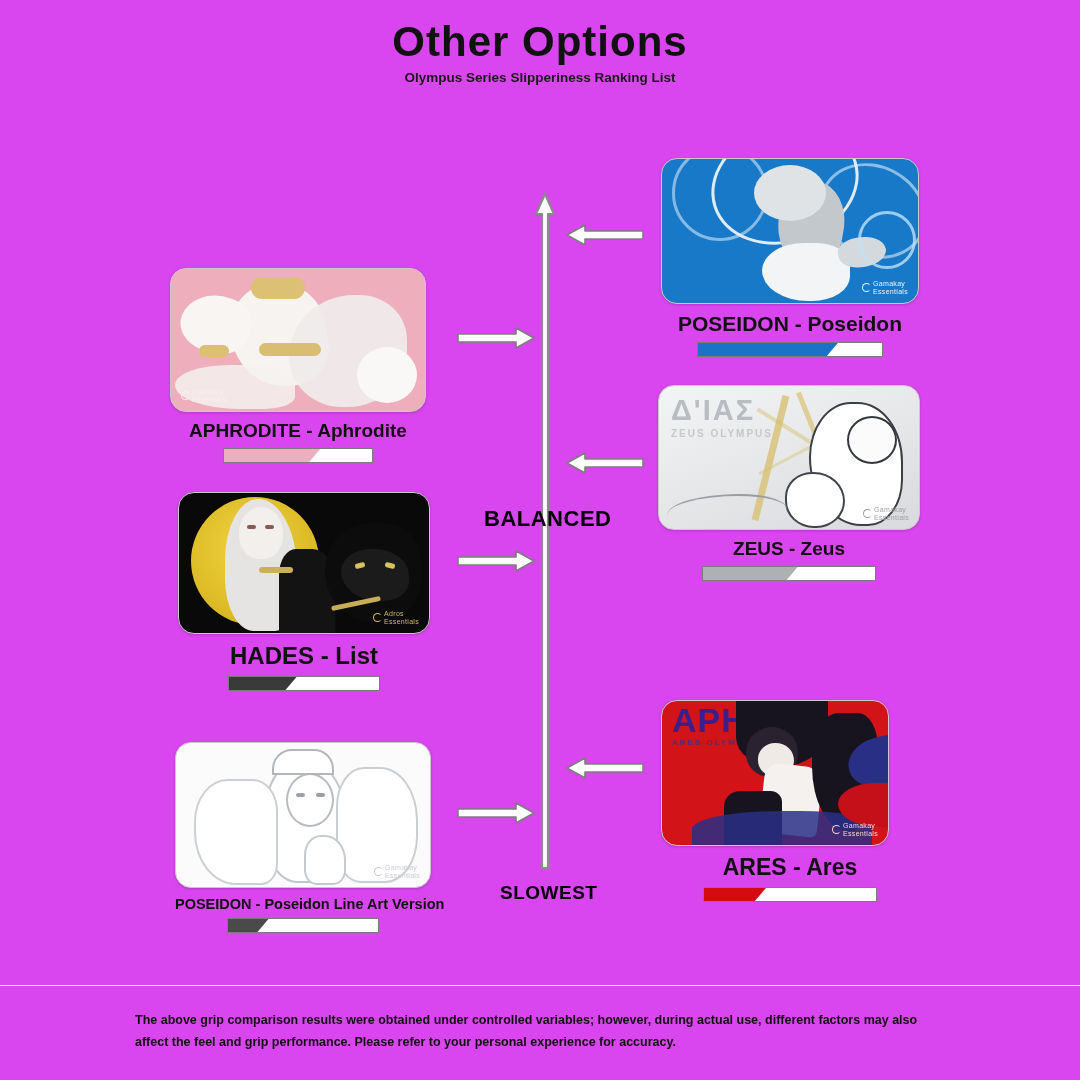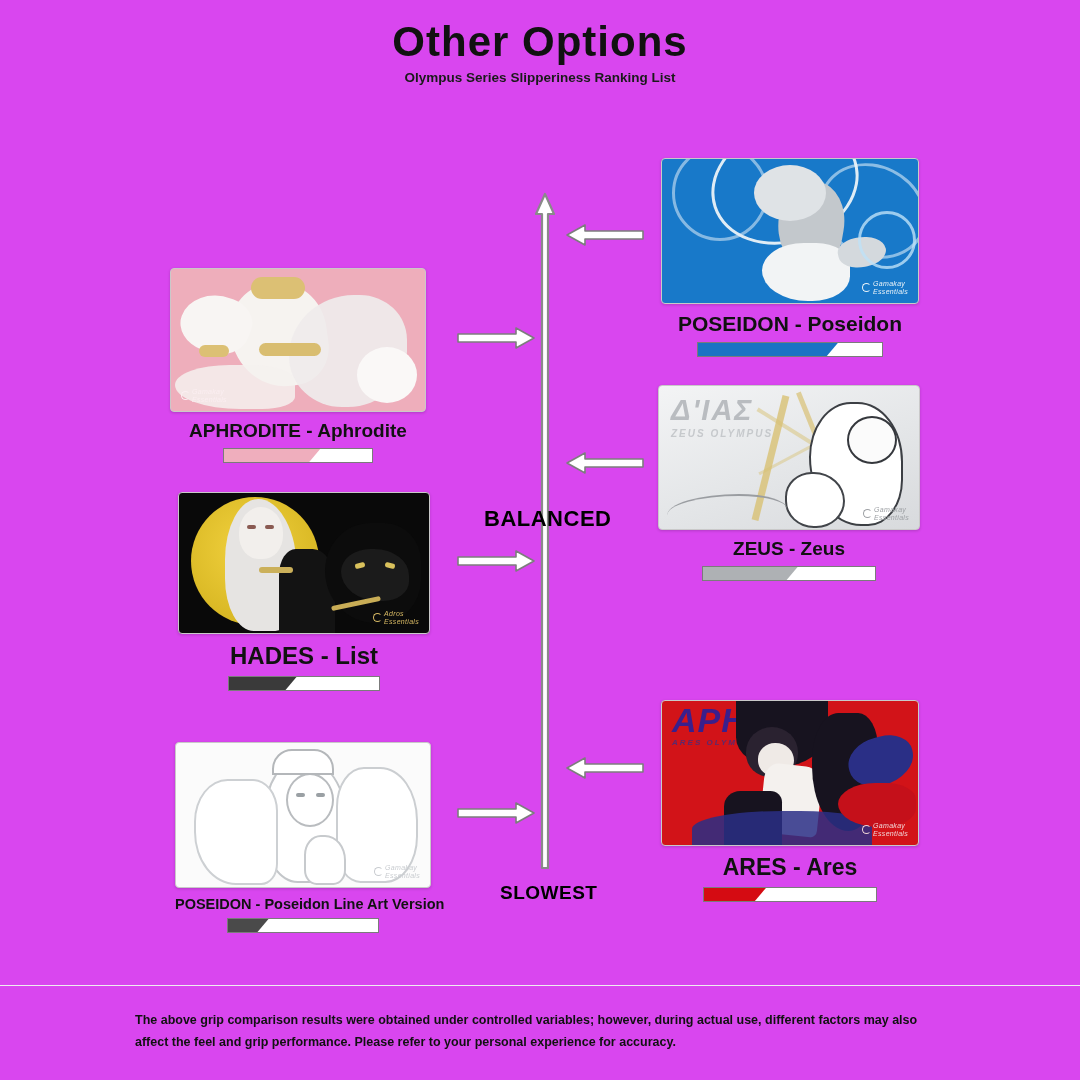--- a/index.html
+++ b/index.html
@@ -36,24 +36,23 @@
   .lab-slowest  { left: 500px; top: 882px; font-size: 19px; letter-spacing:.5px; }
 
   
   .conn { position: absolute; }
   .conn svg { display: block; }
 
   
   .card { position: absolute; }
   .pad {
     position: relative; overflow: hidden;
-    border-radius: 4px;
+    border-radius: 16px;
     border: 1px solid #c9c9c9;
     box-shadow: 0 1px 3px rgba(0,0,0,.18);
-    font-style: italic;
   }
   .pad-label {
     text-align: center; font-weight: 700; color: #111;
     margin-top: 8px; white-space: nowrap;
   }
 
   
   .meter {
     position: relative; height: 15px; margin: 6px auto 0;
     border: 1px solid #7b7b7b; background: #ffffff;
@@ -254,21 +253,21 @@
         <span><span>Adros</span><br><span>Essentials</span></span>
       </div>
     </div>
     <div class="pad-label" style="font-size:24px;">HADES - List</div>
     <div class="meter" style="width:152px;">
       <div class="fill" style="width: 45%; background: rgb(58, 58, 58);"></div>
     </div>
   </div>
 
   <div class="card" style="left:661px; top:700px; width:258px;">
-    <div class="pad art-ares" style="width:258px; height:146px;">
+    <div class="pad art-ares" style="width:228px; height:146px;">
       <div class="aph">
         <span>APH</span>
         <small>ARES  OLYMPUS</small>
       </div>
       <div class="dark" style="left:74px; top:0px; width:92px; height:66px; border-radius:0 0 55% 45%;"></div>
       <div class="dark" style="left:84px; top:26px; width:52px; height:50px; border-radius:50% 50% 46% 46%; background:#2a2230;"></div>
       <div style="position:absolute; left:96px; top:42px; width:36px; height:34px; background:#efeae6; border-radius:48% 52% 50% 50%;"></div>
       <div style="position:absolute; left:100px; top:64px; width:58px; height:70px; background:#f4f1ee; border-radius:24% 30% 10% 14%; transform:rotate(6deg);"></div>
       <div class="dark" style="left:62px; top:90px; width:58px; height:56px; border-radius:28% 20% 0 0;"></div>
       <div class="dark" style="left:150px; top:12px; width:66px; height:118px; border-radius:40% 30% 45% 55%;"></div>

